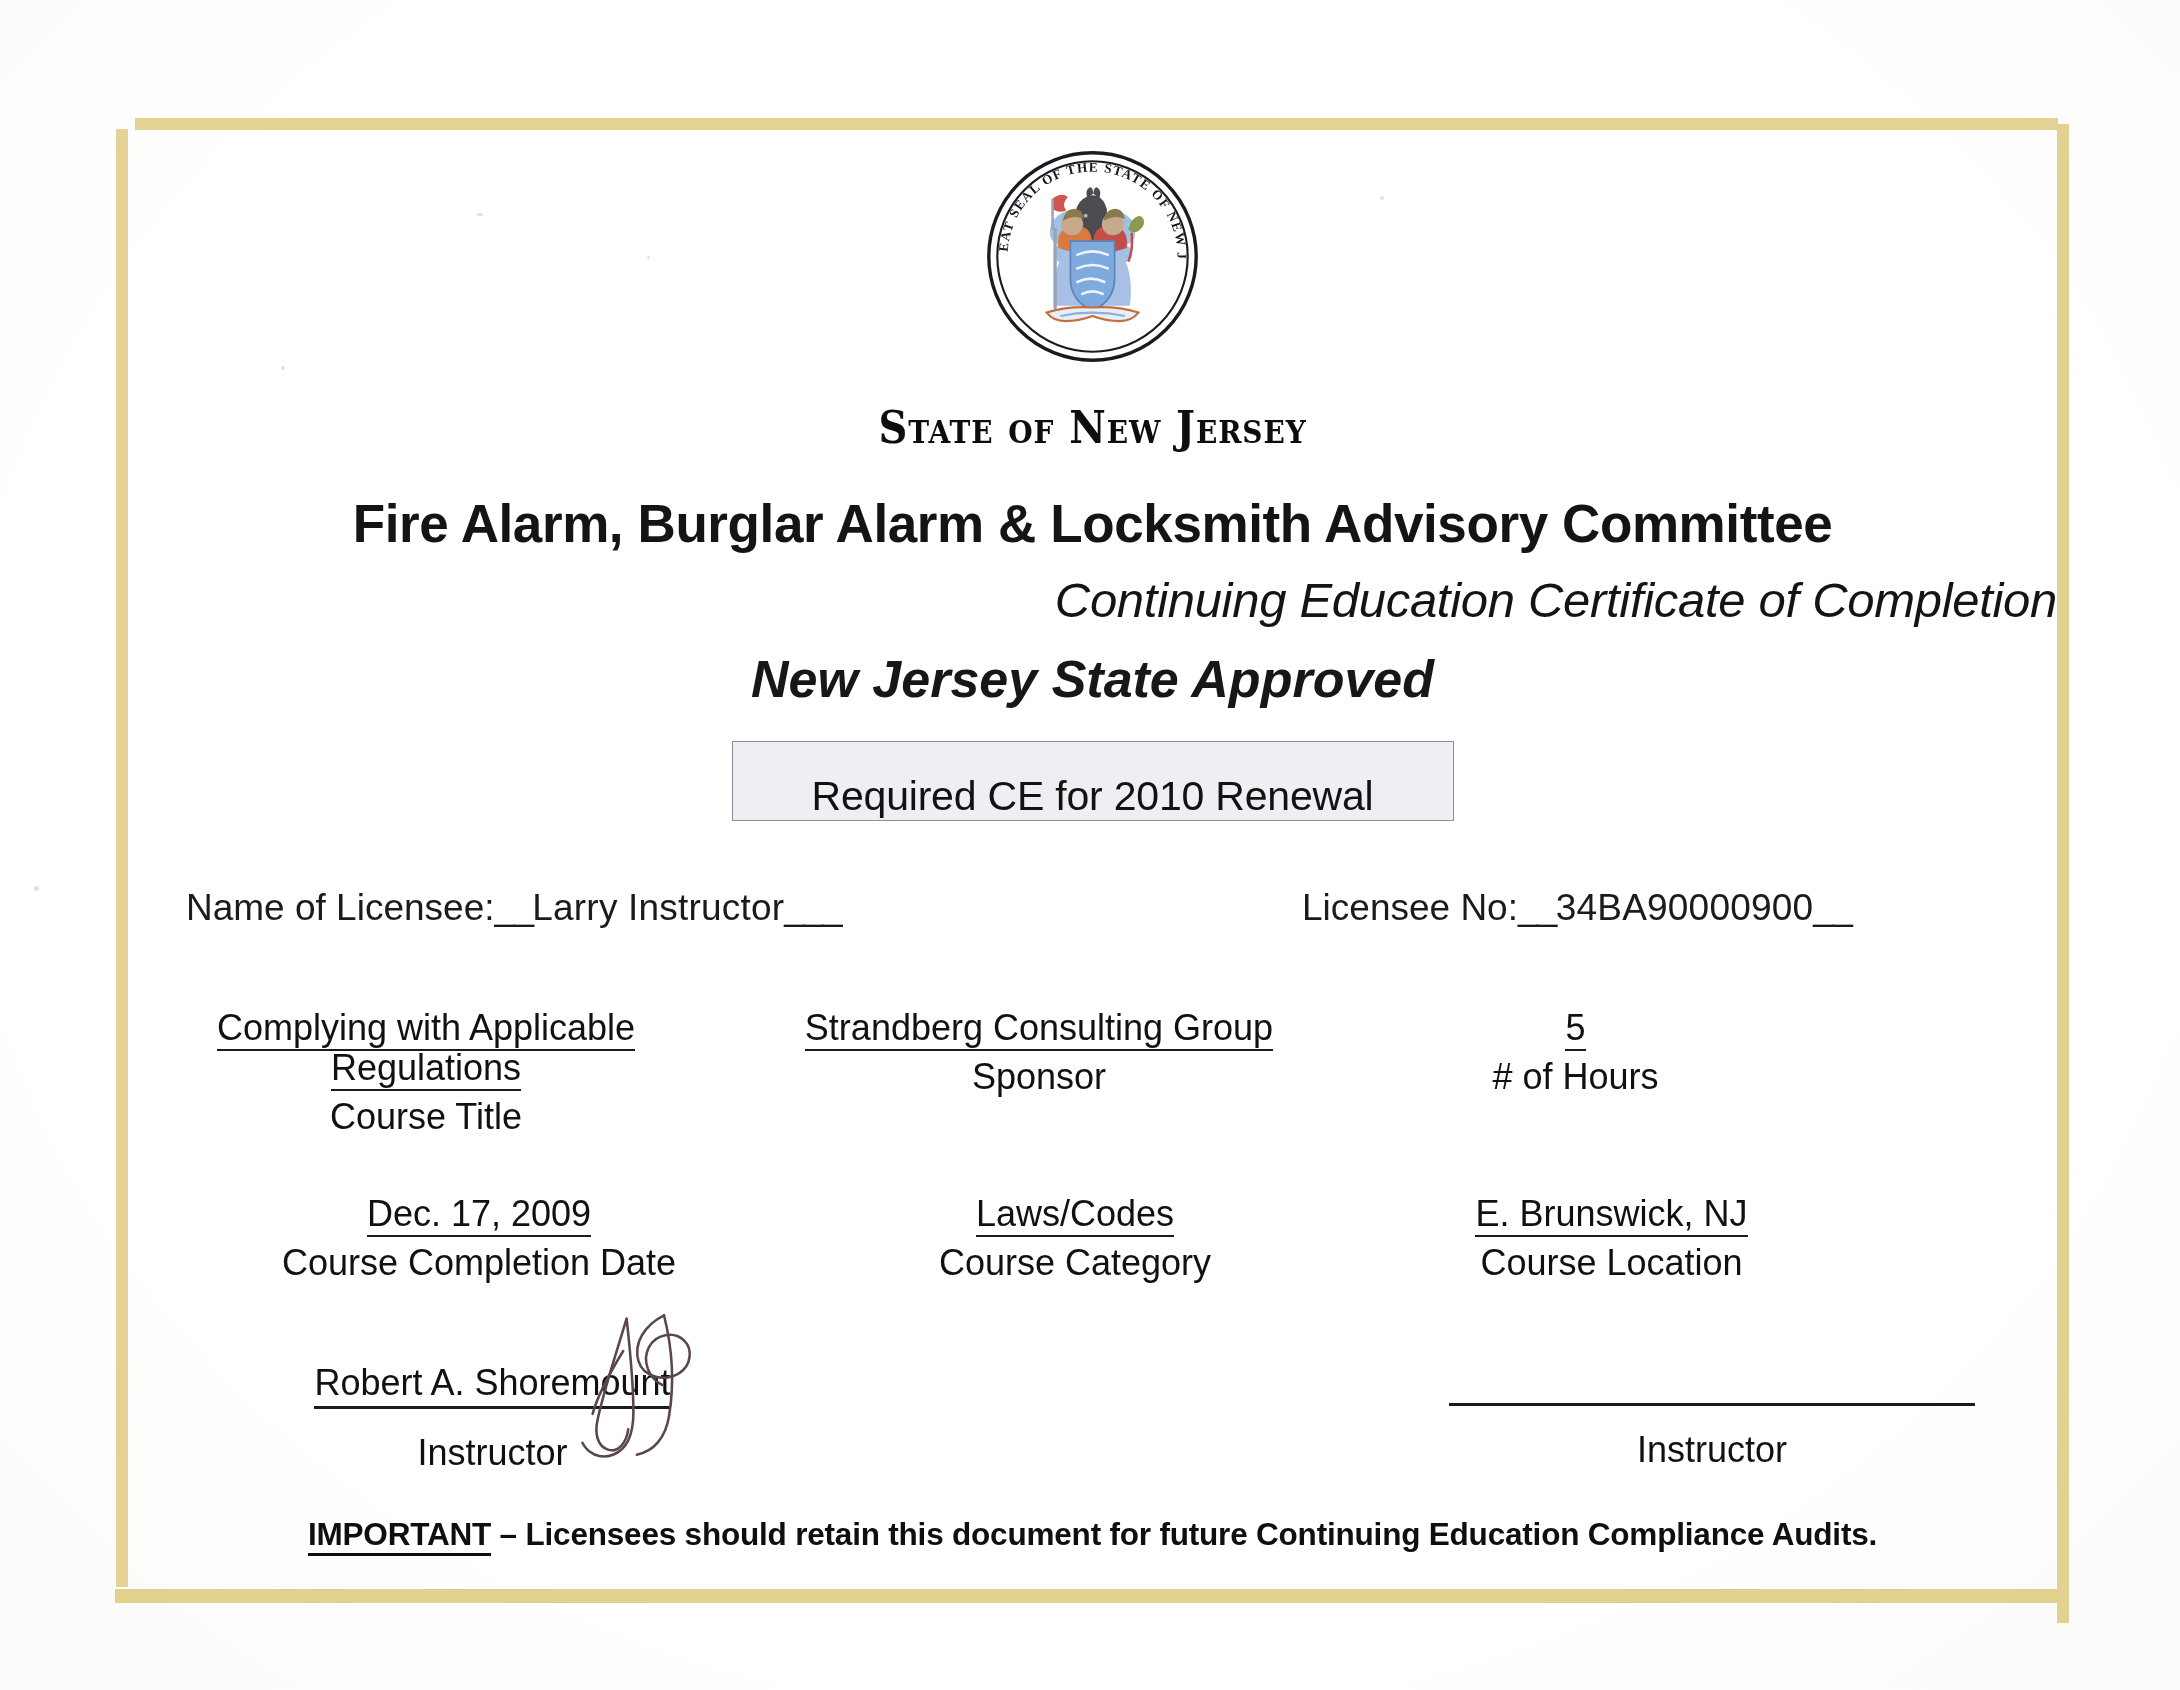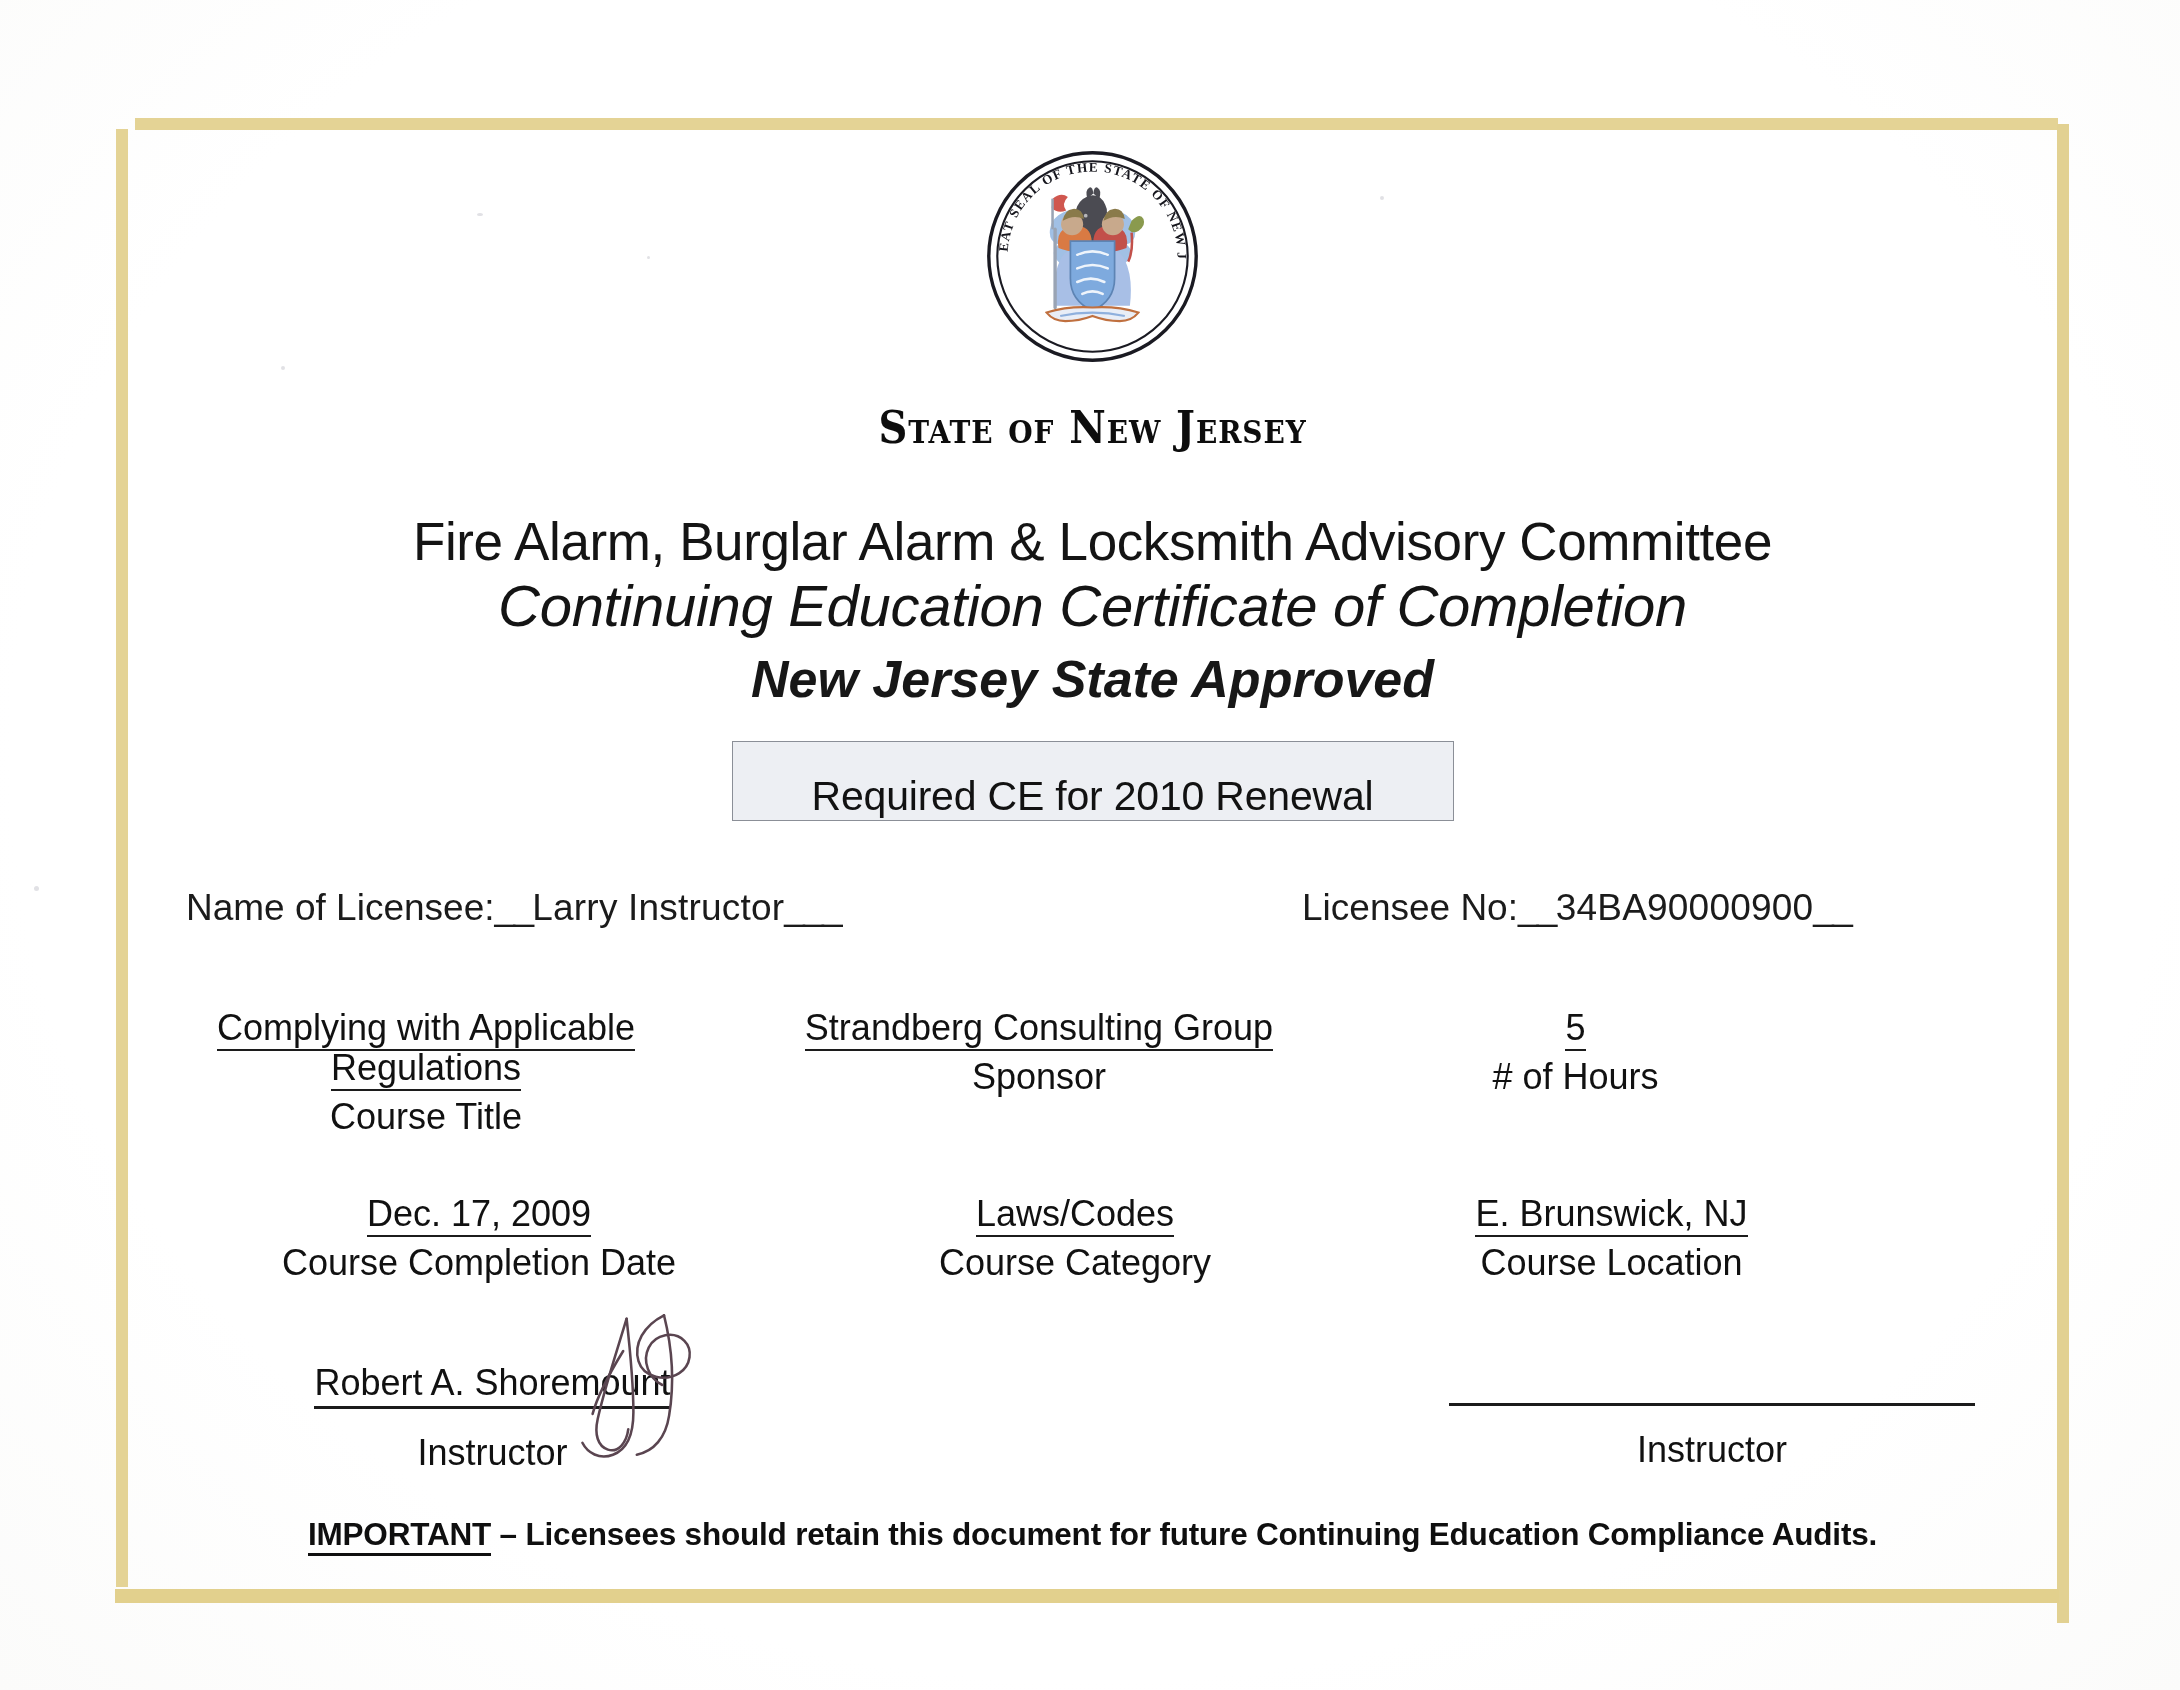--- a/index.html
+++ b/index.html
@@ -95,34 +95,34 @@
     font-size: 40px;
     letter-spacing: 0.9px;
     color: #0d0d0d;
     font-variant: small-caps;
     transform: scaleY(1.12);
   }
   .committee-line {
     position: absolute;
     left: 0;
     right: 0;
-    top: 382px;
+    top: 364px;
     text-align: center;
     font-size: 53px;
-    font-weight: 400;
+    font-weight: 700;
     color: #141414;
     letter-spacing: -0.4px;
   }
   .cert-line {
     position: absolute;
     left: 0;
     right: 0;
     top: 443px;
-    text-align: center;
-    font-size: 58px;
+    text-align: right;
+    font-size: 49px;
     font-style: italic;
     color: #141414;
     letter-spacing: -0.3px;
   }
   .approved-line {
     position: absolute;
     left: 0;
     right: 0;
     top: 520px;
     text-align: center;

